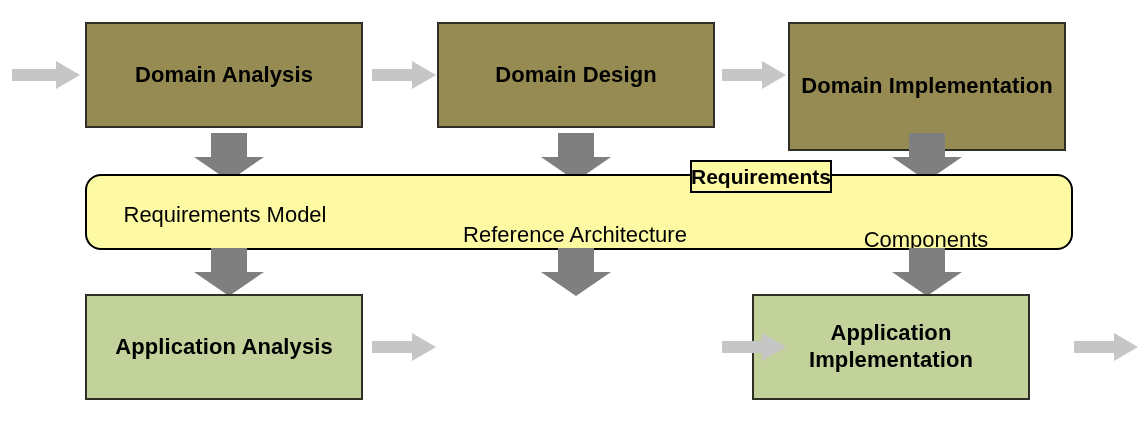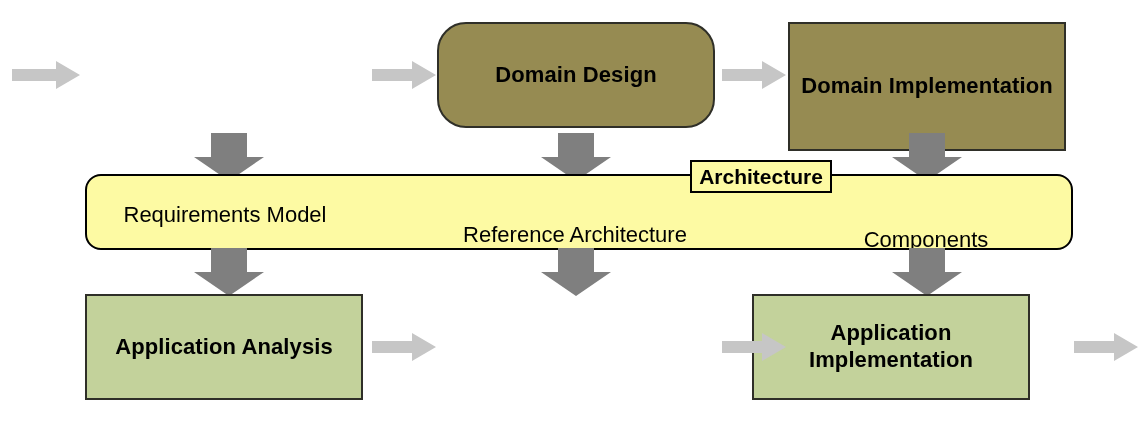--- a/index.html
+++ b/index.html
@@ -91,22 +91,25 @@
       <polygon points="0,9 40,9 40,1 64,15 40,29 40,21 0,21" fill="#C6C6C6"></polygon>
     </svg>
   </div>
 
   <div class="arrow" style="left:722px; top:60px; width:64px; height:30px;">
     <svg width="64" height="30" viewBox="0 0 64 30">
       <polygon points="0,9 40,9 40,1 64,15 40,29 40,21 0,21" fill="#C6C6C6"></polygon>
     </svg>
   </div>
 
+  <div class="pbox domain" style="left:85px;  top:22px; width:278px; height:106px;">
+    <span>Domain Analysis</span>
+  </div>
 
-  <div class="pbox domain" style="left:437px; top:22px; width:278px; height:106px;border-radius:29px;">
+  <div class="pbox domain" style="left:437px; top:22px; width:278px; height:106px;">
     <span>Domain Design</span>
   </div>
 
   <div class="pbox domain" style="left:788px; top:22px; width:278px; height:129px;">
     <span>Domain Implementation</span>
   </div>
 
   <div class="arrow" style="left:194px; top:133px; width:70px; height:48px;">
     <svg width="70" height="48" viewBox="0 0 70 48">
       <polygon points="17,0 53,0 53,24 70,24 35,48 0,24 17,24" fill="#7F7F7F"></polygon>
@@ -127,21 +130,21 @@
 
   <div class="band" style="left:85px; top:174px; width:988px; height:76px;"></div>
 
   <div class="band-label" style="left:85px; top:202px; width:280px;">Requirements Model</div>
 
   <div class="band-label" style="left:435px; top:202px; width:280px;margin-top:20px;">Reference Architecture</div>
 
   <div class="band-label" style="left:786px; top:202px; width:280px;margin-top:25px;">Components</div>
 
   <div class="trace-tag" style="left:690px; top:160px; width:142px; height:33px;">
-    <span>Architecture</span>
+    <span>Requirements</span>
   </div>
 
   <div class="arrow" style="left:194px; top:248px; width:70px; height:48px;">
     <svg width="70" height="48" viewBox="0 0 70 48">
       <polygon points="17,0 53,0 53,24 70,24 35,48 0,24 17,24" fill="#7F7F7F"></polygon>
     </svg>
   </div>
 
   <div class="arrow" style="left:541px; top:248px; width:70px; height:48px;">
     <svg width="70" height="48" viewBox="0 0 70 48">

